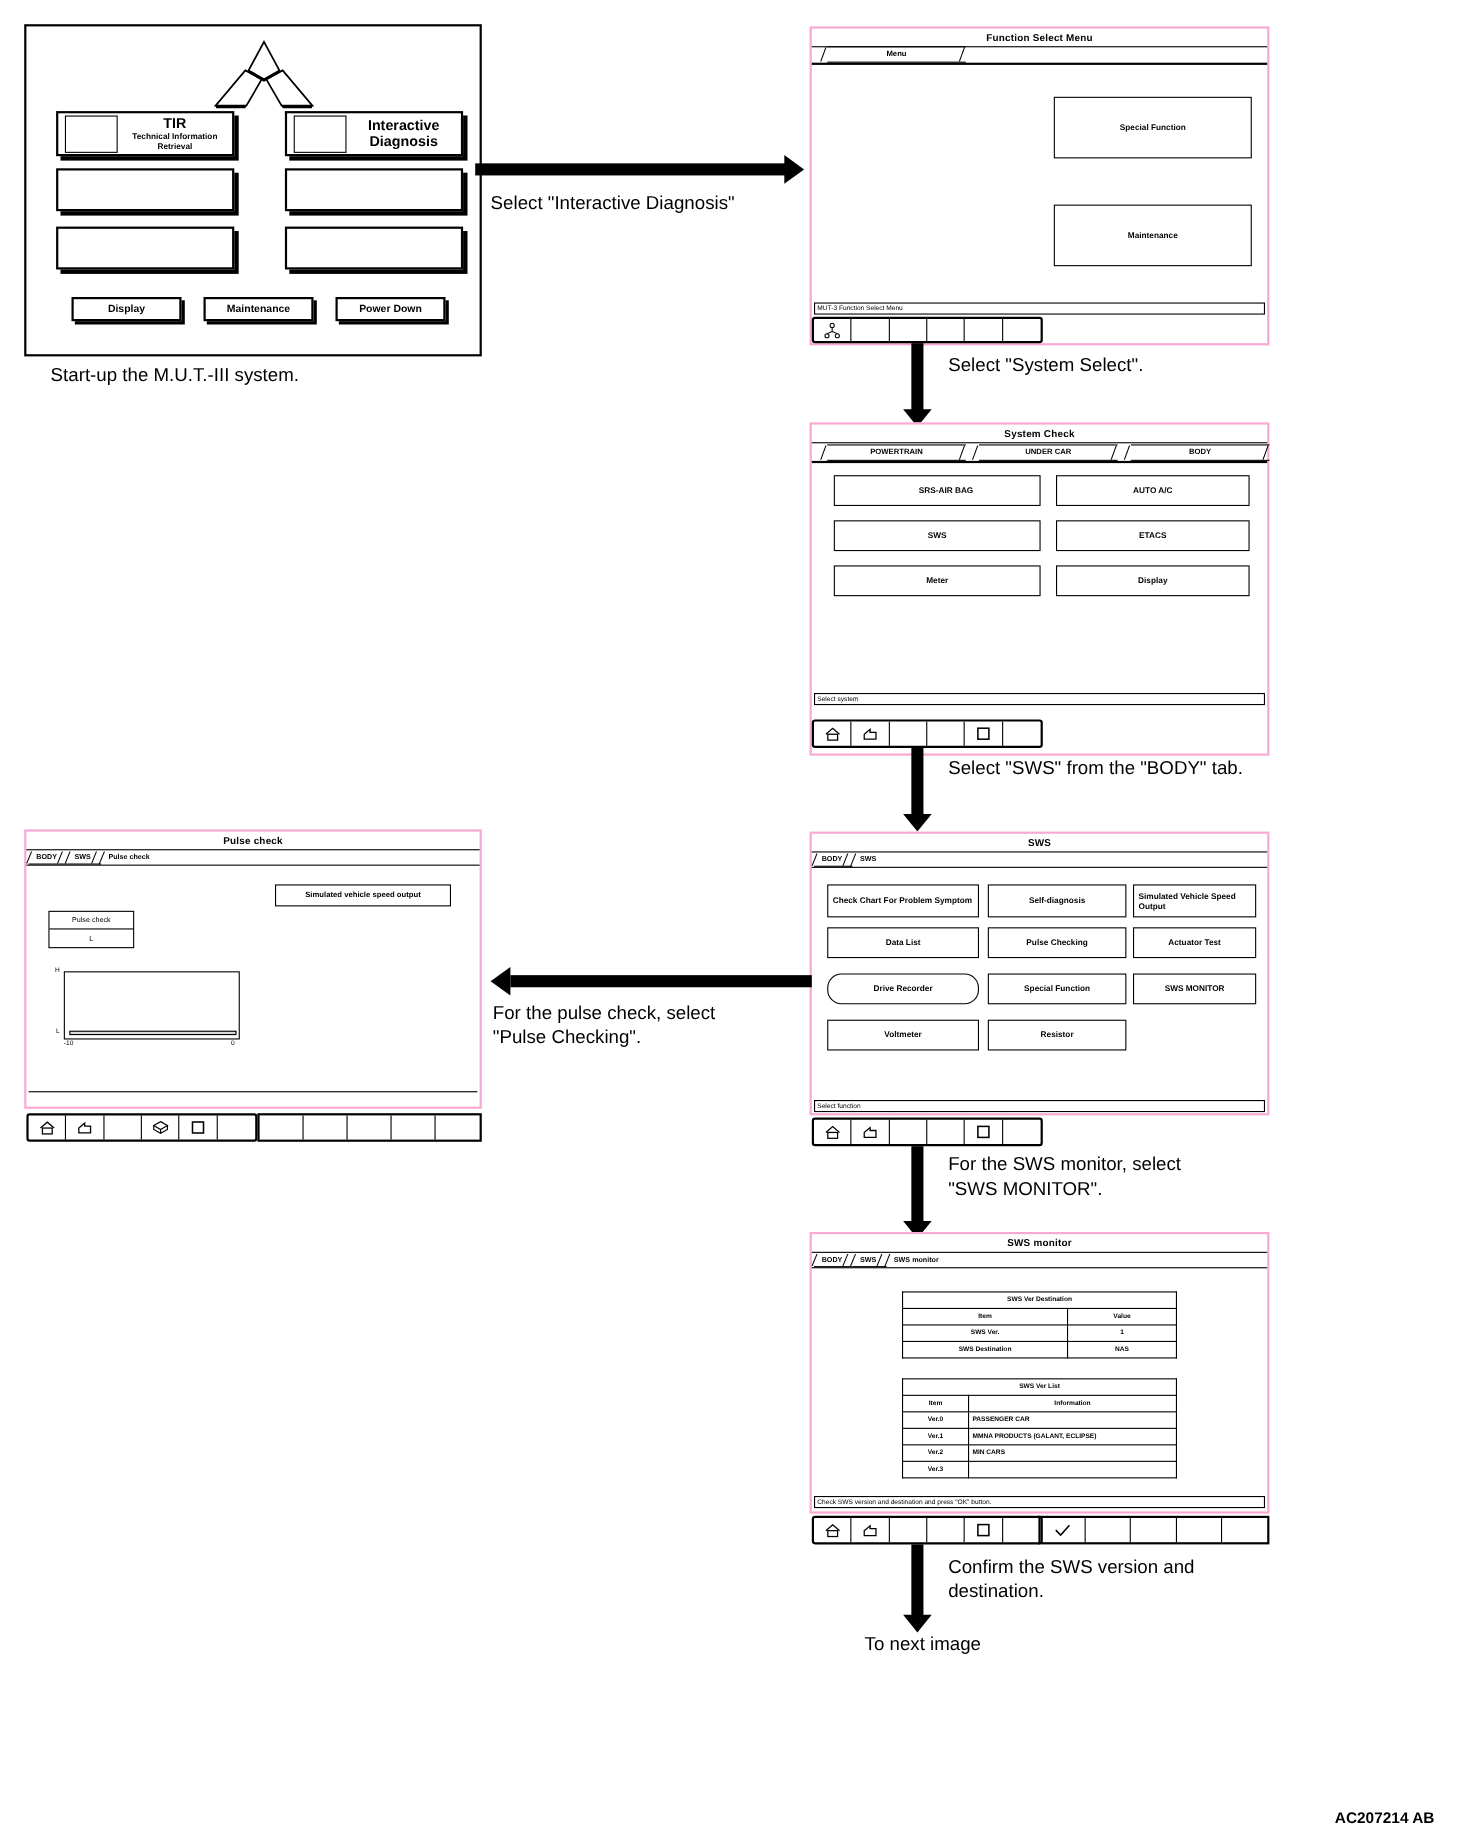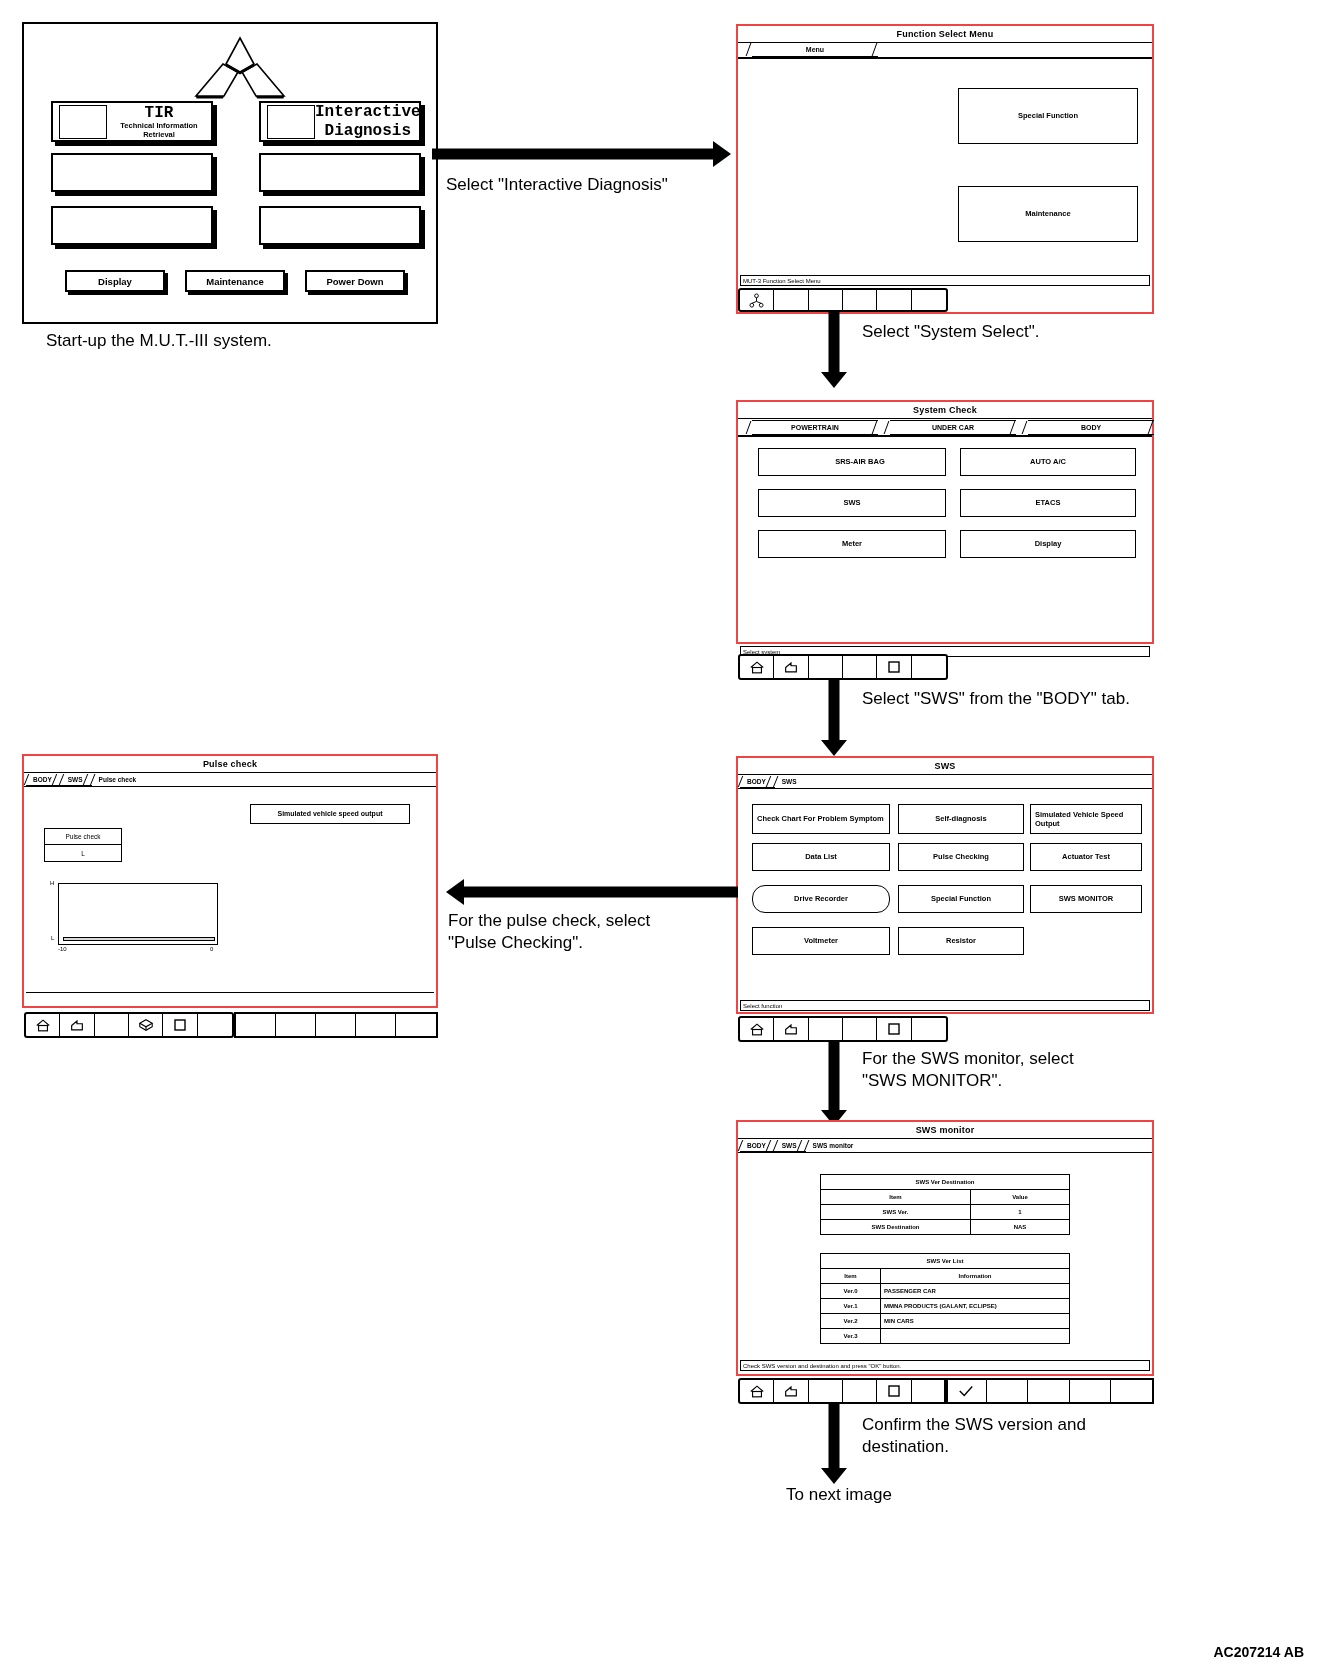--- a/index.html
+++ b/index.html
@@ -10,21 +10,21 @@
     font-family: "Liberation Sans", sans-serif;
     color: #000;
     position: relative;
     overflow: hidden;
   }
   .abs { position: absolute; }
 
   
   .screen {
     position: absolute;
-    border: 2px solid #ef4444;
+    border: 2px solid #f9a8d4;
     background: #fff;
   }
   .screen-title {
     height: 17px;
     border-bottom: 1px solid #000;
     font-size: 9px;
     font-weight: bold;
     display: flex; align-items: center; justify-content: center;
     letter-spacing: .2px;
   }
@@ -98,21 +98,21 @@
 
   
   #startup { left:22px; top:22px; width:416px; height:302px; border:2px solid #000;}
   .sbtn {
     position:absolute; border:2px solid #000; background:#fff;
     box-shadow: 4px 4px 0 #000;
     display:flex; align-items:center;
   }
   .sbtn-ico { width:48px; height:34px; border:1px solid #000; margin-left:6px; flex:none;}
   .sbtn-txt { flex:1; text-align:center; font-size:10px; font-weight:bold; line-height:1.15;}
-  .sbtn-txt .big { font-size:16px;font-family:Liberation Mono, monospace; }
+  .sbtn-txt .big { font-size:13px; }
   .fbtn {
     position:absolute; border:2px solid #000; background:#fff;
     box-shadow: 3px 3px 0 #000;
     display:flex; align-items:center; justify-content:center;
     font-size:9.5px; font-weight:bold;
   }
 
   
   .arrow-h, .arrow-v { position:absolute; }
   .arrow-h .shaft { position:absolute; left:0; top:50%; transform:translateY(-50%);
@@ -225,21 +225,21 @@
   <div class="tbslot" style="width:35px"></div>
   <div class="tbslot" style="width:35px"></div>
 </div>
 
 <div class="arrow-v" style="left:820px;top:312px;width:28px;height:78px;">
   <div class="shaft" style="height:62px"></div>
   <div class="head" style="top:60px"></div>
 </div>
 <div class="caption" style="left:862px;top:321px;">Select "System Select".</div>
 
-<div class="screen" style="left:736px;top:400px;width:418px;height:244px;">
+<div class="screen" style="left:736px;top:384px;width:418px;height:303px;">
   <div class="screen-title">System Check</div>
 
   <div class="tabstrip" style="height:18px;">
     <div class="tab" style="left:14px;width:126px;">POWERTRAIN</div>
     <div class="tab" style="left:26px;width:126px;">UNDER CAR</div>
     <div class="tab" style="left:38px;width:126px;">BODY</div>
   </div>
 
   <div class="mbtn" style="position:absolute;left:20px;top:46px;width:188px;height:28px;padding-left:16px;">SRS-AIR BAG</div>
   <div class="mbtn" style="position:absolute;left:222px;top:46px;width:176px;height:28px;">AUTO A/C</div>

